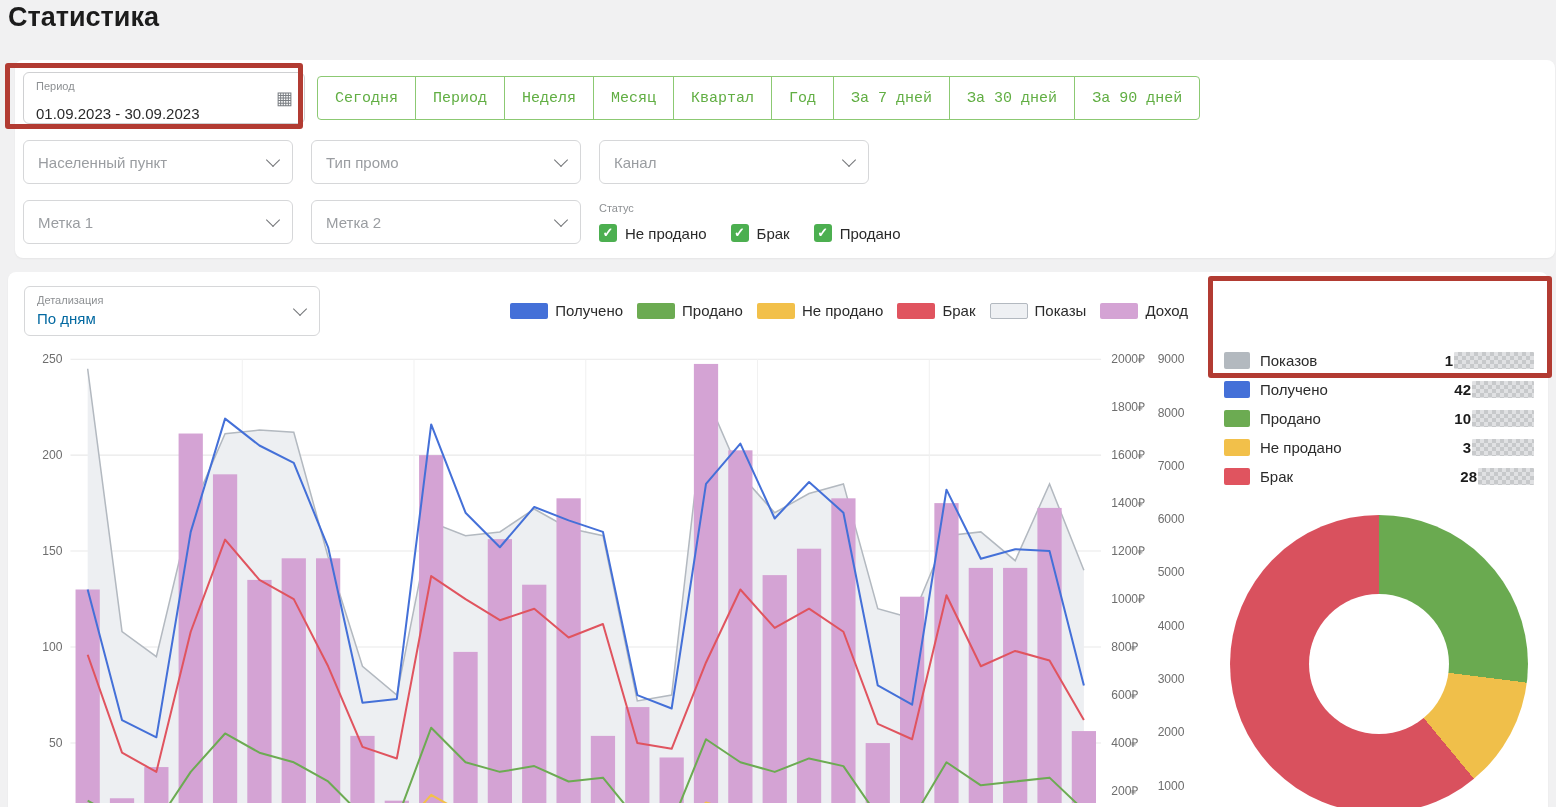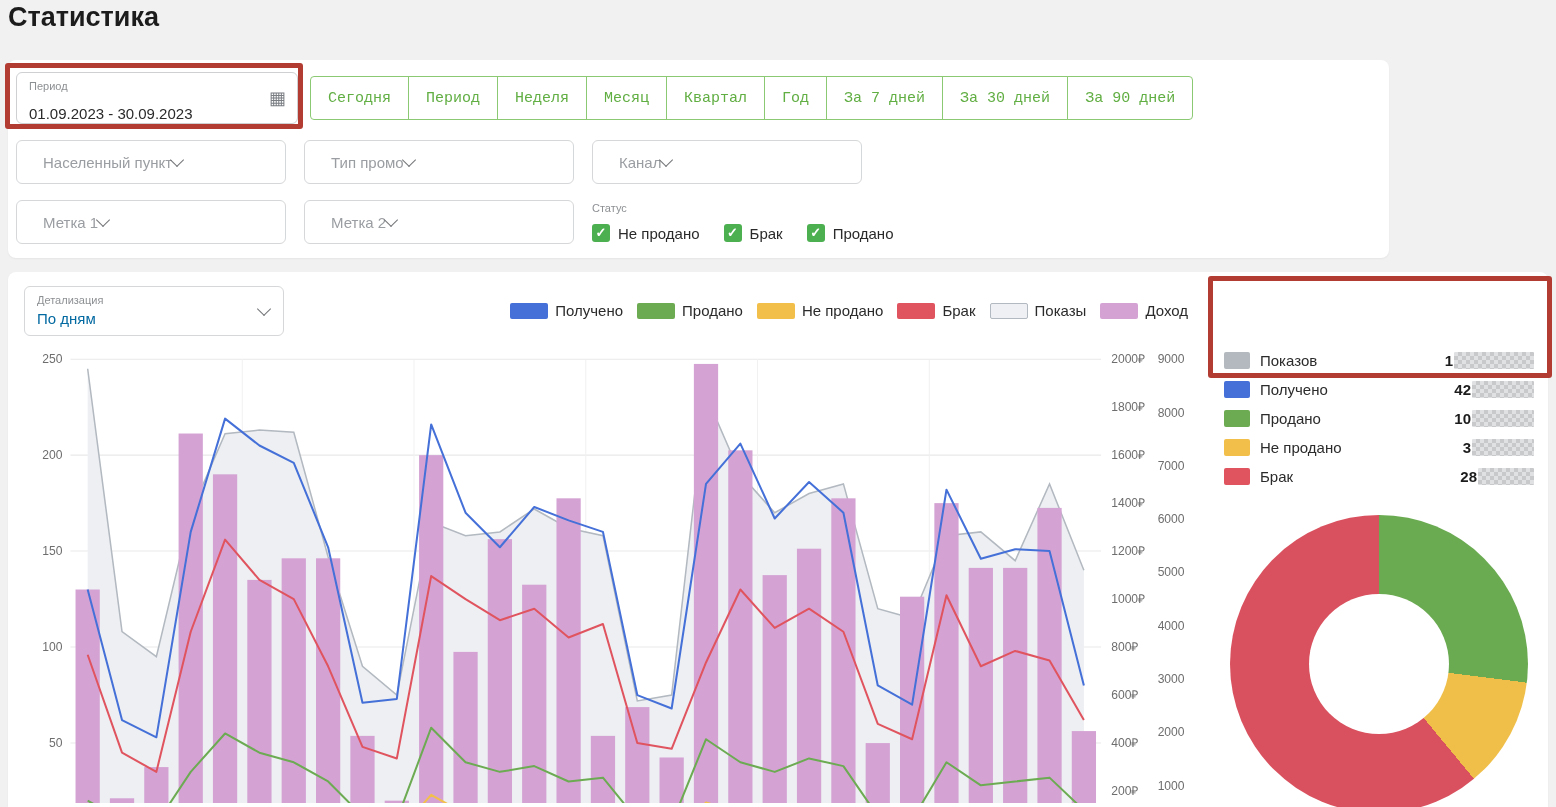--- a/index.html
+++ b/index.html
@@ -1,55 +1,55 @@
 <!DOCTYPE html>
 <html><head>
 <meta charset="utf-8">
 <style>
   html,body{margin:0;padding:0}
   .page{position:relative;width:1556px;height:807px;background:#f1f1f2;overflow:hidden;
         font-family:"Liberation Sans",sans-serif;color:#222}
   .page-title{position:absolute;left:8px;top:2px;margin:0;font-size:27px;font-weight:600;color:#1c1c1c}
 
   
-  .filters-card{position:absolute;left:8px;top:60px;width:1381px;height:198px;background:#fff;
+  .filters-card{position:absolute;left:15px;top:60px;width:1540px;height:198px;background:#fff;
                 border-radius:8px;box-shadow:0 1px 2px rgba(0,0,0,.05);box-sizing:border-box;padding:12px 8px}
   .f-row1{display:flex;align-items:center}
   .period-field{width:282px;height:52px;box-sizing:border-box;border:1px solid #cfd0d2;border-radius:6px;
                 background:#fff;position:relative;padding:6px 40px 6px 12px;cursor:pointer}
   .mini-label{display:block;font-size:11px;color:#8d9093;line-height:14px}
   .period-value{display:block;font-size:15px;color:#2a2a2a;line-height:20px;margin-top:11px}
   .calendar-icon{position:absolute;right:11px;top:14px;font-size:18px;color:#7a7e83;line-height:22px}
   .calendar-icon::before{content:"▦"}
   .quick-buttons{display:flex;margin-left:12px}
   .qbtn{height:44px;padding:0 17px;background:#fff;border:1px solid #8cc973;color:#61ae43;font-size:15px;
         font-family:Liberation Mono, monospace;margin-left:-1px;cursor:pointer}
   .qbtn:first-child{border-radius:4px 0 0 4px;margin-left:0}
   .qbtn:last-child{border-radius:0 4px 4px 0}
   .f-row2{display:flex;gap:18px;margin-top:16px}
   .f-row3{display:flex;gap:18px;margin-top:16px;align-items:flex-start}
   .selects-inline{display:flex;gap:18px}
   .select-field{width:270px;height:44px;box-sizing:border-box;border:1px solid #d6d7d9;border-radius:6px;
-                display:flex;align-items:center;padding:0 26px;cursor:pointer;background:#fff}
+                display:flex;align-items:center;justify-content:space-between;padding:0 14px;cursor:pointer;background:#fff}
   .select-field .ph{font-size:15px;color:#9a9da1}
   .chev{width:9px;height:9px;border-right:1.6px solid #737578;border-bottom:1.6px solid #737578;
         transform:rotate(45deg);flex:0 0 auto;margin-top:-4px}
   .status-group{padding-top:1px}
   .status-options{display:flex;gap:24px;margin-top:9px}
   .chk-item{display:flex;align-items:center;cursor:pointer}
   .chk{width:18px;height:18px;border-radius:3px;background:#4caf50;color:#fff;font-size:13px;line-height:18px;
        text-align:center;font-weight:700;flex:0 0 auto}
   .chk-lab{margin-left:8px;font-size:15px;color:#2a2a2a}
 
   
   .main-card{position:absolute;left:8px;top:272px;width:1540px;height:620px;background:#fff;border-radius:8px;
              box-shadow:0 1px 2px rgba(0,0,0,.05);display:flex;box-sizing:border-box;padding:14px 0 0 16px}
   .chart-column{flex:1;min-width:0}
   .chart-header{display:flex;justify-content:space-between;align-items:flex-start}
-  .detail-select{width:260px;height:50px;box-sizing:border-box;border:1px solid #d6d7d9;border-radius:6px;
+  .detail-select{width:296px;height:50px;box-sizing:border-box;border:1px solid #d6d7d9;border-radius:6px;
                  position:relative;padding:6px 36px 6px 12px;cursor:pointer;background:#fff}
   .detail-select .chev{position:absolute;right:14px;top:21px}
   .detail-value{display:block;font-size:15px;color:#0369a1;margin-top:3px}
   .chart-legend{display:flex;align-items:center;gap:14px;margin-top:16px;padding-right:4px}
   .leg-item{display:flex;align-items:center;gap:7px}
   .leg-swatch{width:38px;height:16px;border-radius:2px;display:inline-block;box-sizing:border-box}
   .leg-label{font-size:15px;color:#2b2b2b}
   #chart-svg{display:block;width:100%;margin-top:10px}
   .tick{font-size:12px;fill:#6e6e6e;font-family:"Liberation Sans",sans-serif}
 

